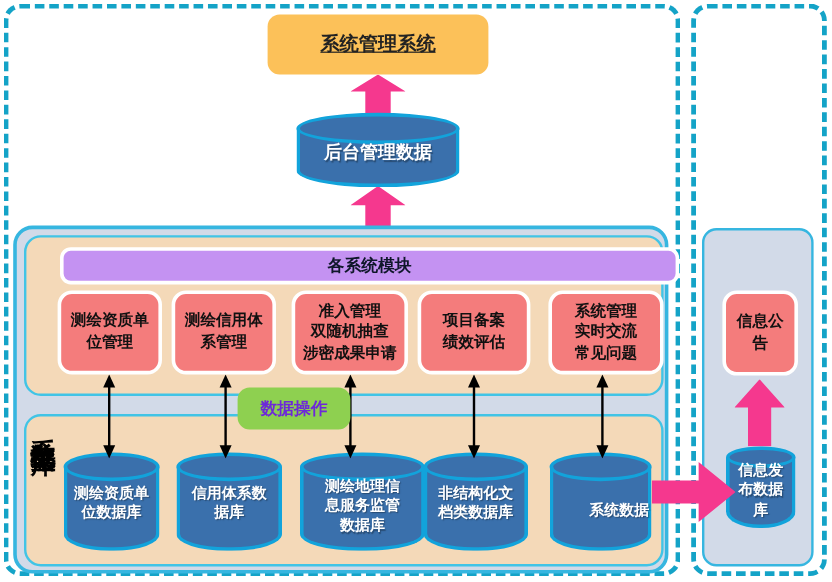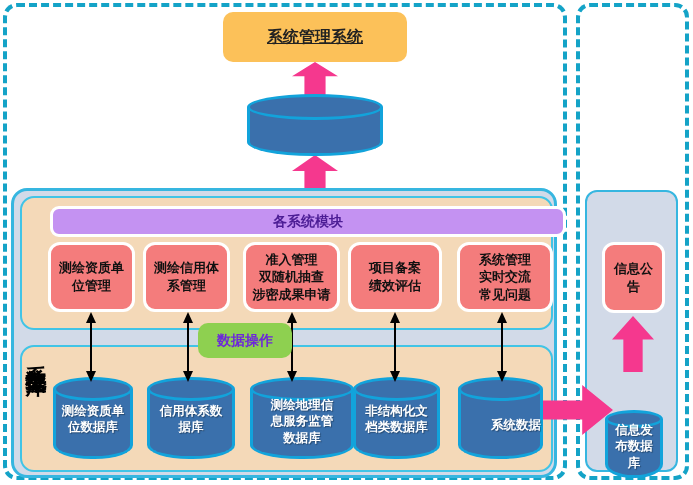--- a/index.html
+++ b/index.html
@@ -40,37 +40,37 @@
   .cyl-backend .cyl-top { height:26px; }
   .cyl-backend .cyl-body { top:13px; }
   .cyl-backend .cyl-label { top:24px; font-size:15px; }
 
   .cyl-db { top:377px; height:82px; }
   .cyl-db .cyl-top { height:24px; }
   .cyl-db .cyl-body { top:12px; }
   .cyl-db .cyl-label { top:26px; font-size:12.5px; }
   .cyl-db.one-line .cyl-label { top:40px;text-align:right; }
 
-  .cyl-info { left:605px; top:372px; width:58px; height:68px; z-index:5;margin-top:38px; }
+  .cyl-info { left:605px; top:372px; width:58px; height:68px; z-index:5; }
   .cyl-info .cyl-top { height:18px; }
   .cyl-info .cyl-body { top:9px; }
   .cyl-info .cyl-label { top:12px; font-size:12.5px; }
 
   
   .main-container { position:absolute; left:11px; top:188px; width:546px; height:290px;
     background:#D2DAE8; border:3px solid #36B6E0; border-radius:16px; }
 
   .panel { position:absolute; background:#F4D9B8; border:2px solid #41C4E6; border-radius:14px; }
   .panel-top    { left:20px; top:196px; width:533px; height:134px; }
   .panel-bottom { left:20px; top:345px; width:533px; height:127px; }
 
   .purple-bar { position:absolute; left:50px; top:206px; width:516px; height:31px;
     background:#C492F2; border:3px solid #ffffff; border-radius:9px;
     display:flex; align-items:center; justify-content:center;
-    font-size:14px; font-weight:bold; color:#4c1d95; }
+    font-size:14px; font-weight:bold; color:#0f172a; }
 
   .red-box { position:absolute; background:#F47C7C; border:3px solid #ffffff; border-radius:12px;
     display:flex; align-items:center; justify-content:center; text-align:center;
     font-size:13px; font-weight:bold; color:#111; white-space:pre-line; line-height:1.35; }
   .mod { top:242px; height:70px; }
   .mod-1 { left:48px;  width:87px; }
   .mod-2 { left:143px; width:87px; }
   .mod-3 { left:243px; width:97px; }
   .mod-4 { left:348px; width:94px; }
   .mod-5 { left:457px; width:96px; }
@@ -100,20 +100,21 @@
 
   <div class="orange-box">
     <span>系统管理系统</span>
   </div>
 
   <div class="pink-up pink-up-1"></div>
 
   <div class="cyl cyl-backend">
     <div class="cyl-body"></div>
     <div class="cyl-top"></div>
+    <div class="cyl-label">后台管理数据</div>
   </div>
 
   <div class="pink-up pink-up-2"></div>
 
   <div class="main-container"></div>
 
   <div class="panel panel-top"></div>
   <div class="purple-bar">
     <span>各系统模块</span>
   </div>

